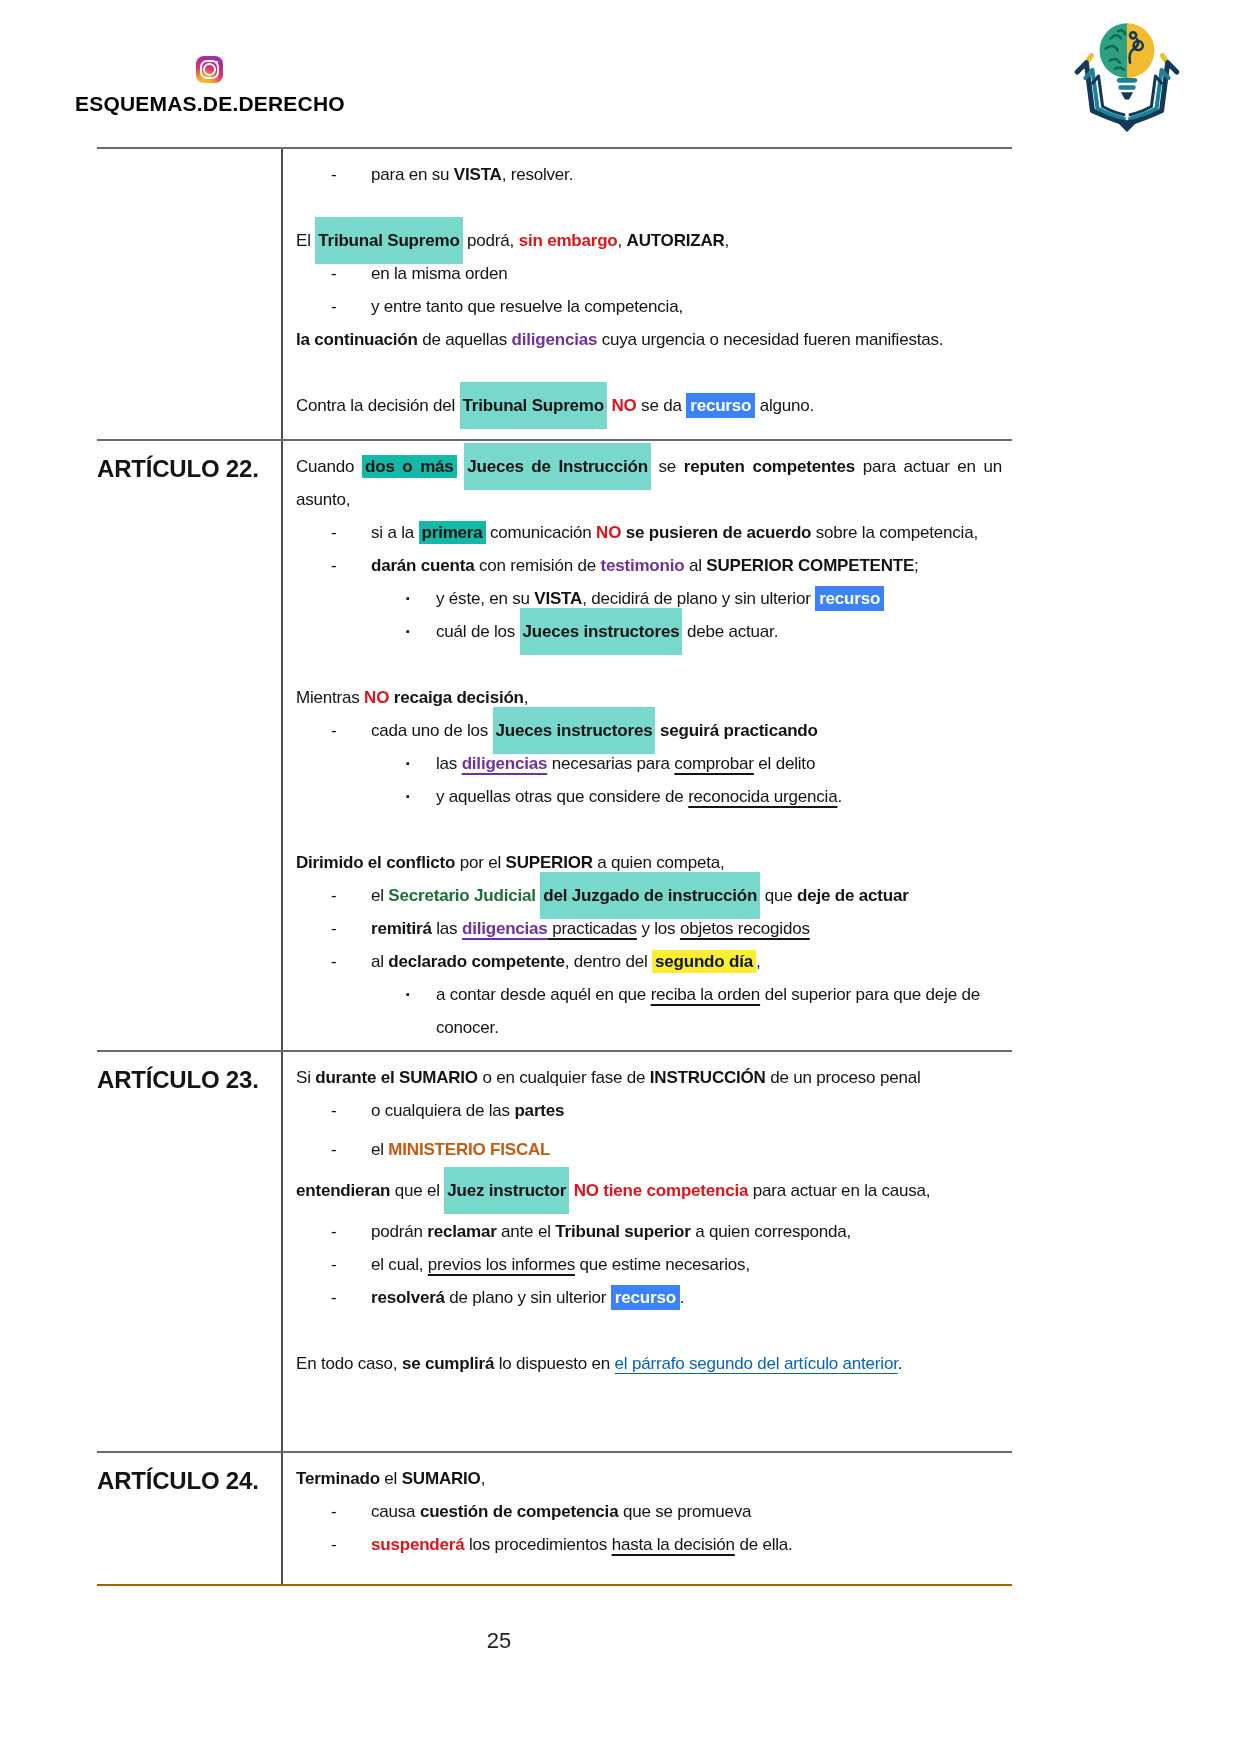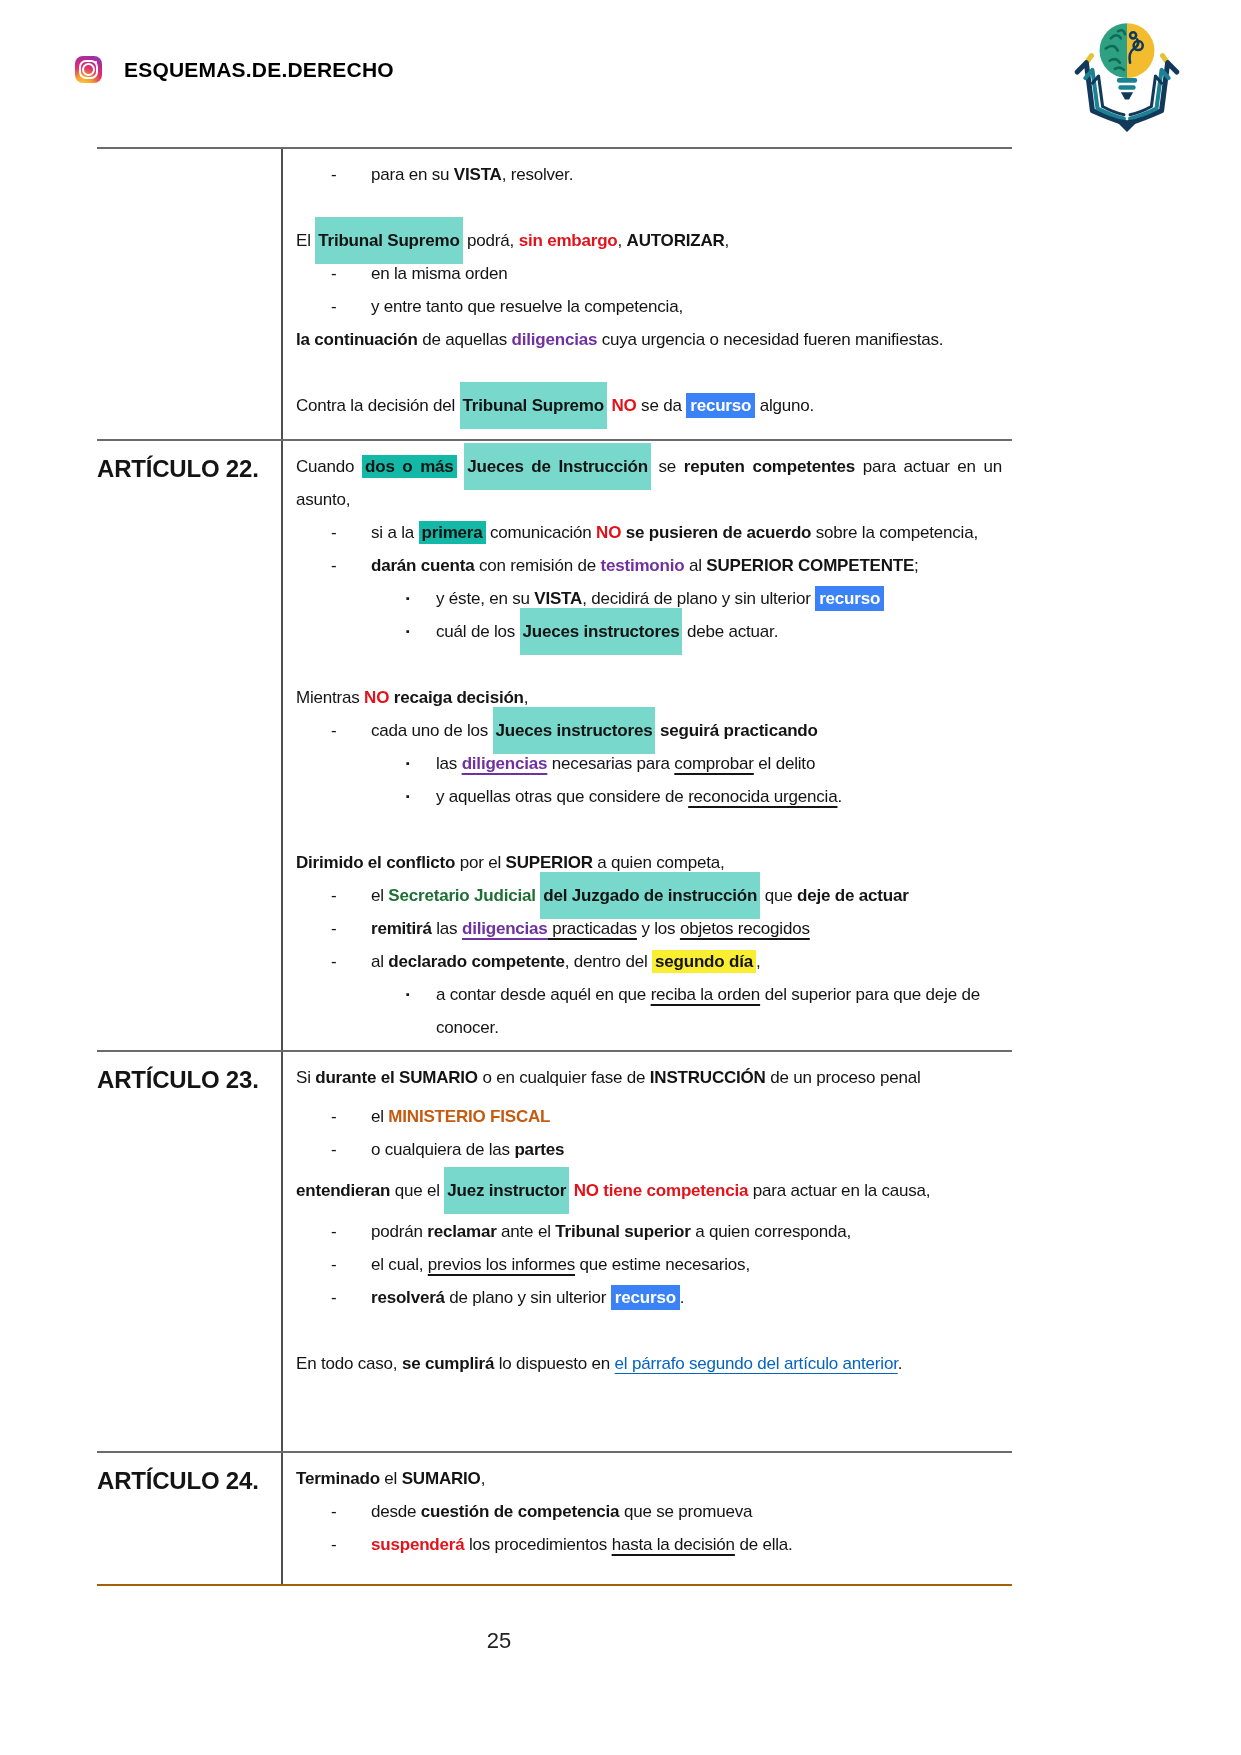--- a/index.html
+++ b/index.html
@@ -2,21 +2,21 @@
 <html><head>
 <meta charset="utf-8">
 <style>
   html,body{margin:0;padding:0;}
   body{
     width:1241px;height:1755px;position:relative;background:#ffffff;
     font-family:"Liberation Sans", sans-serif;color:#141414;
     -webkit-font-smoothing:antialiased;overflow:hidden;
   }
   
-  .header{position:absolute;left:75px;top:56px;display:flex;align-items:center;gap:22px;}
+  .header{position:absolute;left:75px;top:56px;display:flex;align-items:center;gap:9px;flex-direction:column;}
   .ig-badge{
     width:27px;height:27px;border-radius:8px;position:relative;flex:0 0 auto;
     background:radial-gradient(circle at 28% 115%, #fdd54f 0%, #f7a32b 28%, #e1306c 55%, #b22a92 78%, #7b3fd4 100%);
   }
   .ig-badge .frame{position:absolute;inset:4px;border:2px solid #fff;border-radius:7px;}
   .ig-badge .lens{position:absolute;left:50%;top:50%;width:9px;height:9px;margin:-6.5px 0 0 -6.5px;border:2px solid #fff;border-radius:50%;}
   .ig-badge .dot{position:absolute;right:5px;top:5px;width:2.5px;height:2.5px;background:#fff;border-radius:50%;}
   .brand{font-size:21px;font-weight:700;letter-spacing:0.2px;color:#000;}
   .logo{position:absolute;left:1066px;top:16px;width:122px;height:118px;}
   
@@ -132,33 +132,33 @@
         <div class="ln b1"><span>el </span><span class="green">Secretario Judicial</span><span> </span><span class="hlc">del Juzgado de instrucción</span><span> que </span><span class="b">deje de actuar</span></div>
         <div class="ln b1"><span class="b">remitirá</span><span> las </span><span class="purple u">diligencias</span><span class="u"> practicadas</span><span> y los </span><span class="u">objetos recogidos</span></div>
         <div class="ln b1"><span>al </span><span class="b">declarado competente</span><span>, dentro del </span><span class="hly">segundo día</span><span>,</span></div>
         <div class="ln b2"><span>a contar desde aquél en que </span><span class="u">reciba la orden</span><span> del superior para que deje de conocer.</span></div>
       </div>
     </div>
     <div class="row">
       <div class="cell-label">ARTÍCULO 23.</div>
       <div class="cell-content">
         <div class="ln p"><span>Si </span><span class="b">durante el SUMARIO</span><span> o en cualquier fase de </span><span class="b">INSTRUCCIÓN</span><span> de un proceso penal</span></div>
+        <div class="ln b1"><span>o cualquiera de las </span><span class="b">partes</span></div>
         <div class="ln b1 mt6"><span>el </span><span class="orange">MINISTERIO FISCAL</span></div>
-        <div class="ln b1"><span>o cualquiera de las </span><span class="b">partes</span></div>
         <div class="ln p mt8"><span class="b">entendieran</span><span> que el </span><span class="hlc">Juez instructor</span><span> </span><span class="red">NO tiene competencia</span><span> para actuar en la causa,</span></div>
         <div class="ln b1 mt8"><span>podrán </span><span class="b">reclamar</span><span> ante el </span><span class="b">Tribunal superior</span><span> a quien corresponda,</span></div>
         <div class="ln b1"><span>el cual, </span><span class="u">previos los informes</span><span> que estime necesarios,</span></div>
         <div class="ln b1"><span class="b">resolverá</span><span> de plano y sin ulterior </span><span class="hlp">recurso</span><span>.</span></div>
         <div class="ln sp"></div>
         <div class="ln p"><span>En todo caso, </span><span class="b">se cumplirá</span><span> lo dispuesto en </span><span class="link">el párrafo segundo del artículo anterior</span><span>.</span></div>
       </div>
     </div>
     <div class="row">
       <div class="cell-label">ARTÍCULO 24.</div>
       <div class="cell-content">
         <div class="ln p"><span class="b">Terminado</span><span> el </span><span class="b">SUMARIO</span><span>,</span></div>
-        <div class="ln b1"><span>desde </span><span class="b">cuestión de competencia</span><span> que se promueva</span></div>
+        <div class="ln b1"><span>causa </span><span class="b">cuestión de competencia</span><span> que se promueva</span></div>
         <div class="ln b1"><span class="red">suspenderá</span><span> los procedimientos </span><span class="u">hasta la decisión</span><span> de ella.</span></div>
       </div>
     </div>
   </div>
 
 <div class="footer">25</div>
 
 </body></html>

